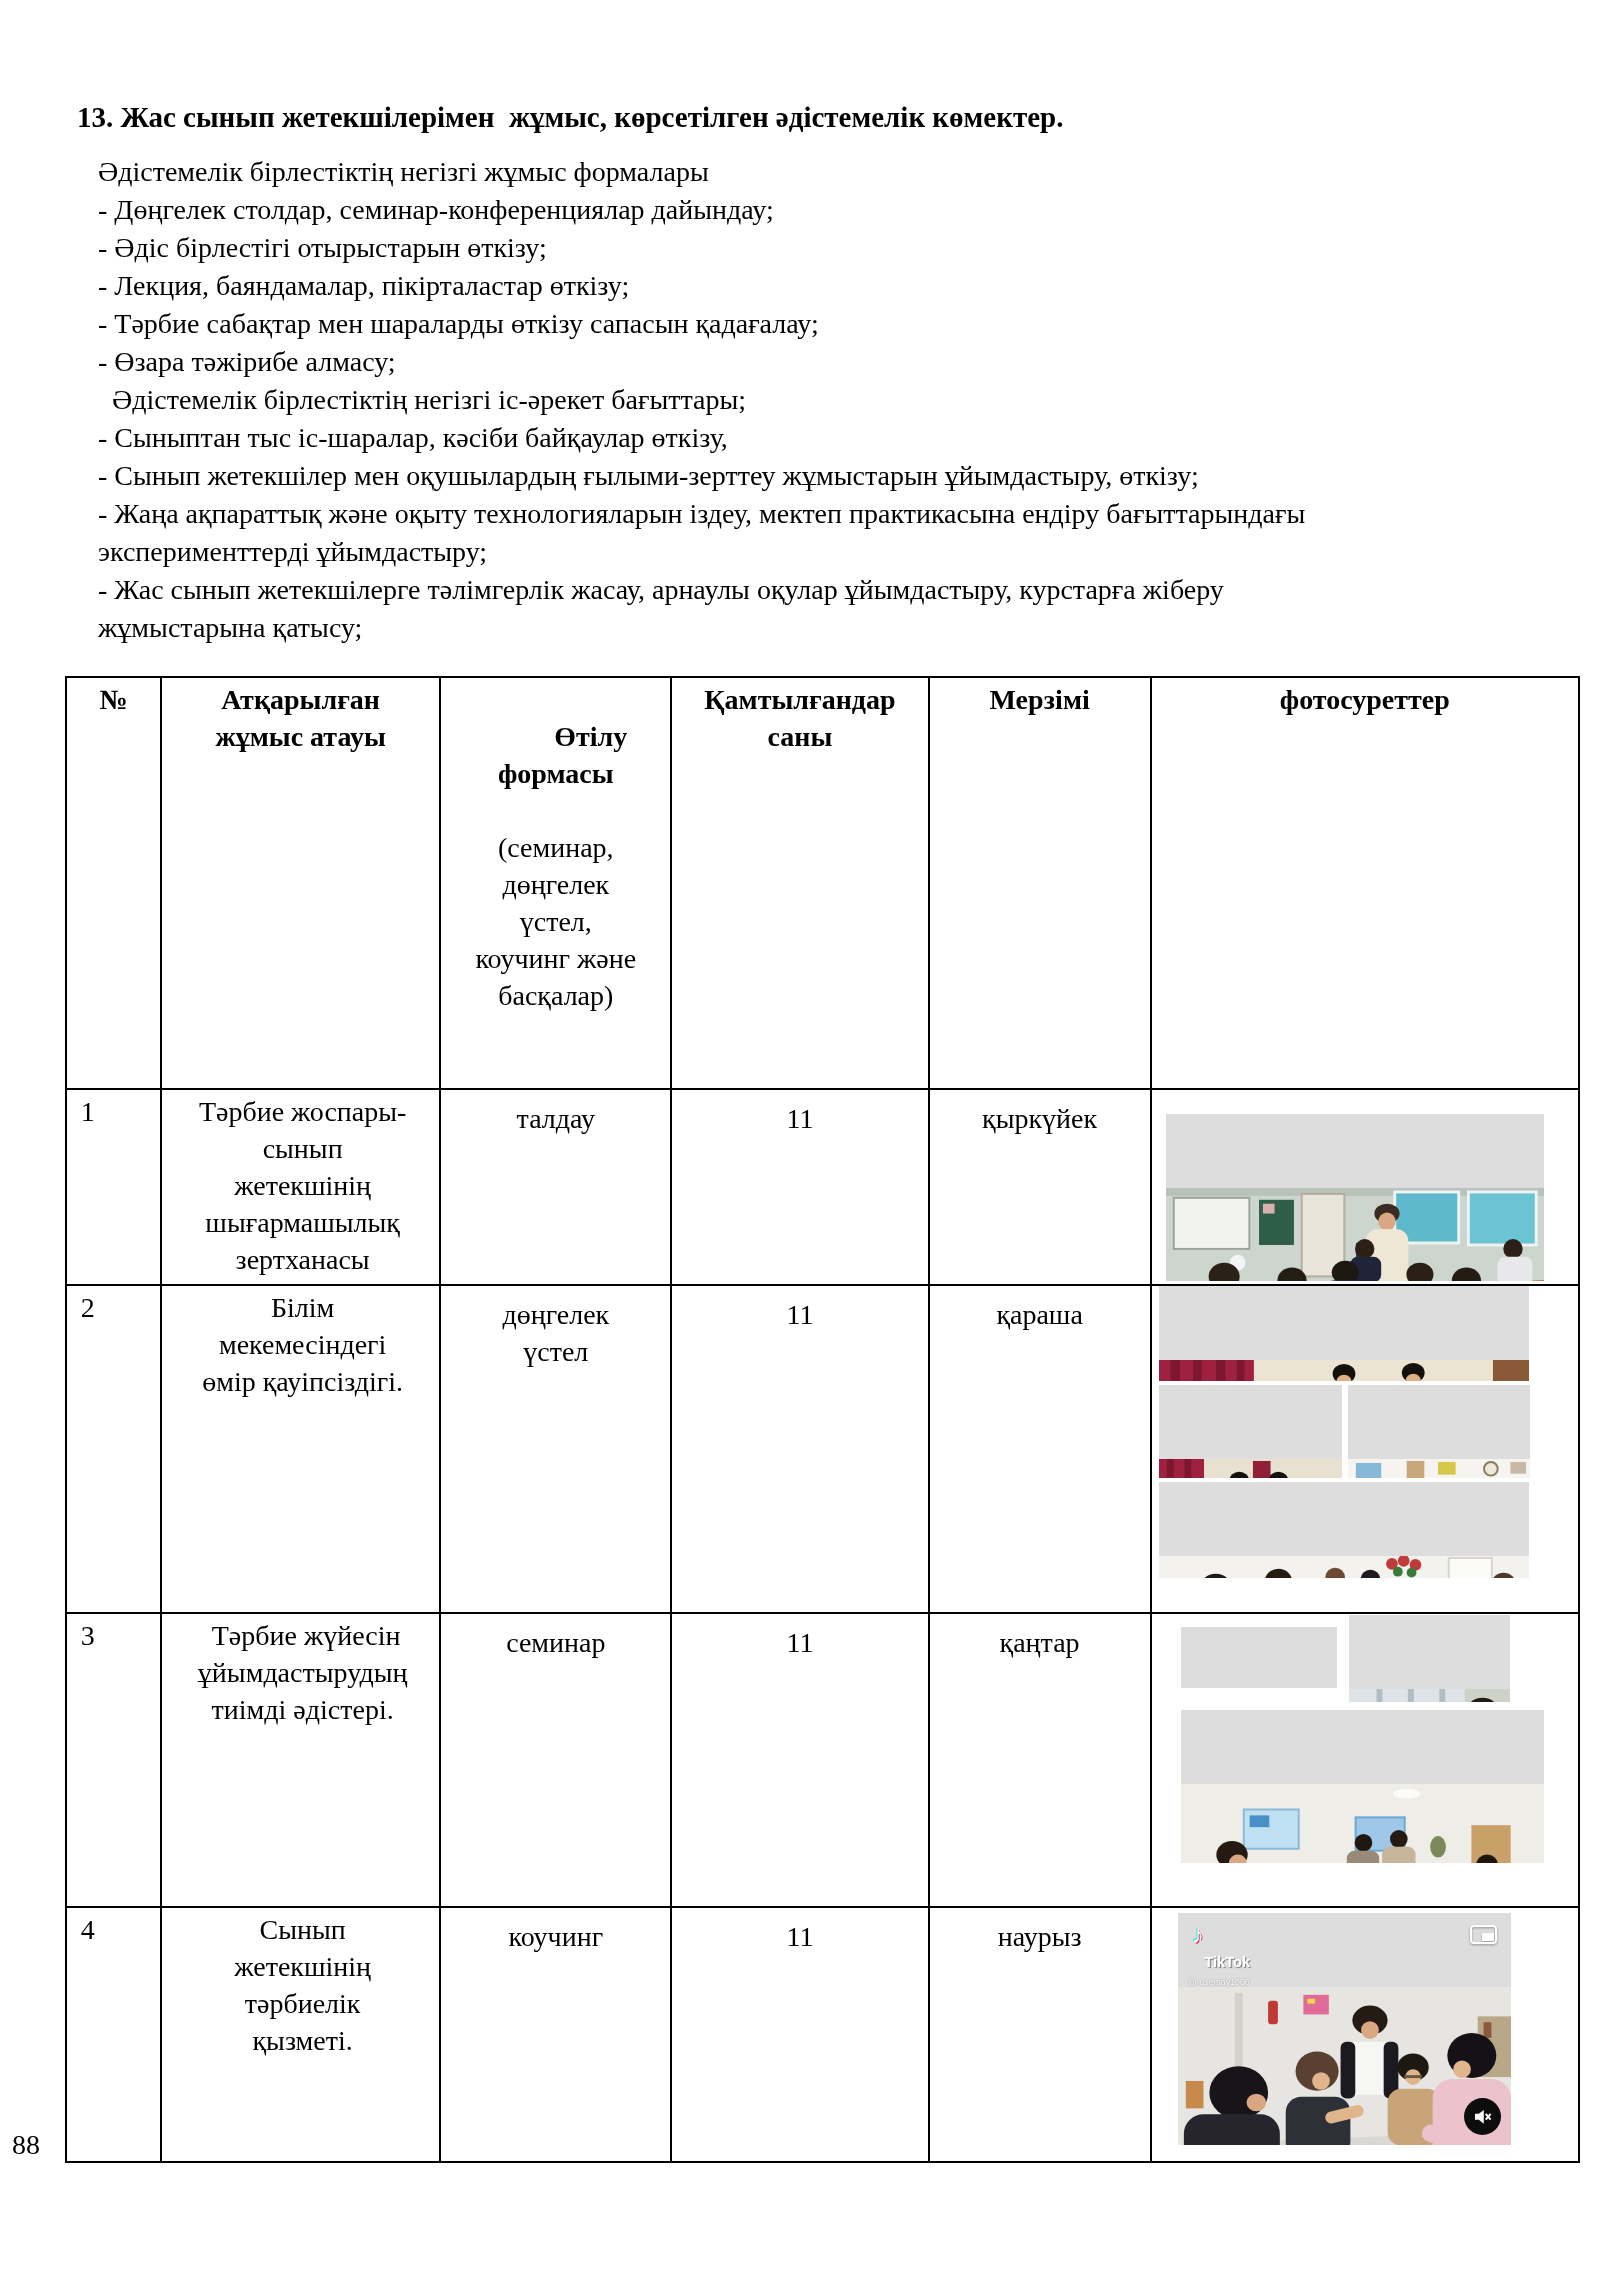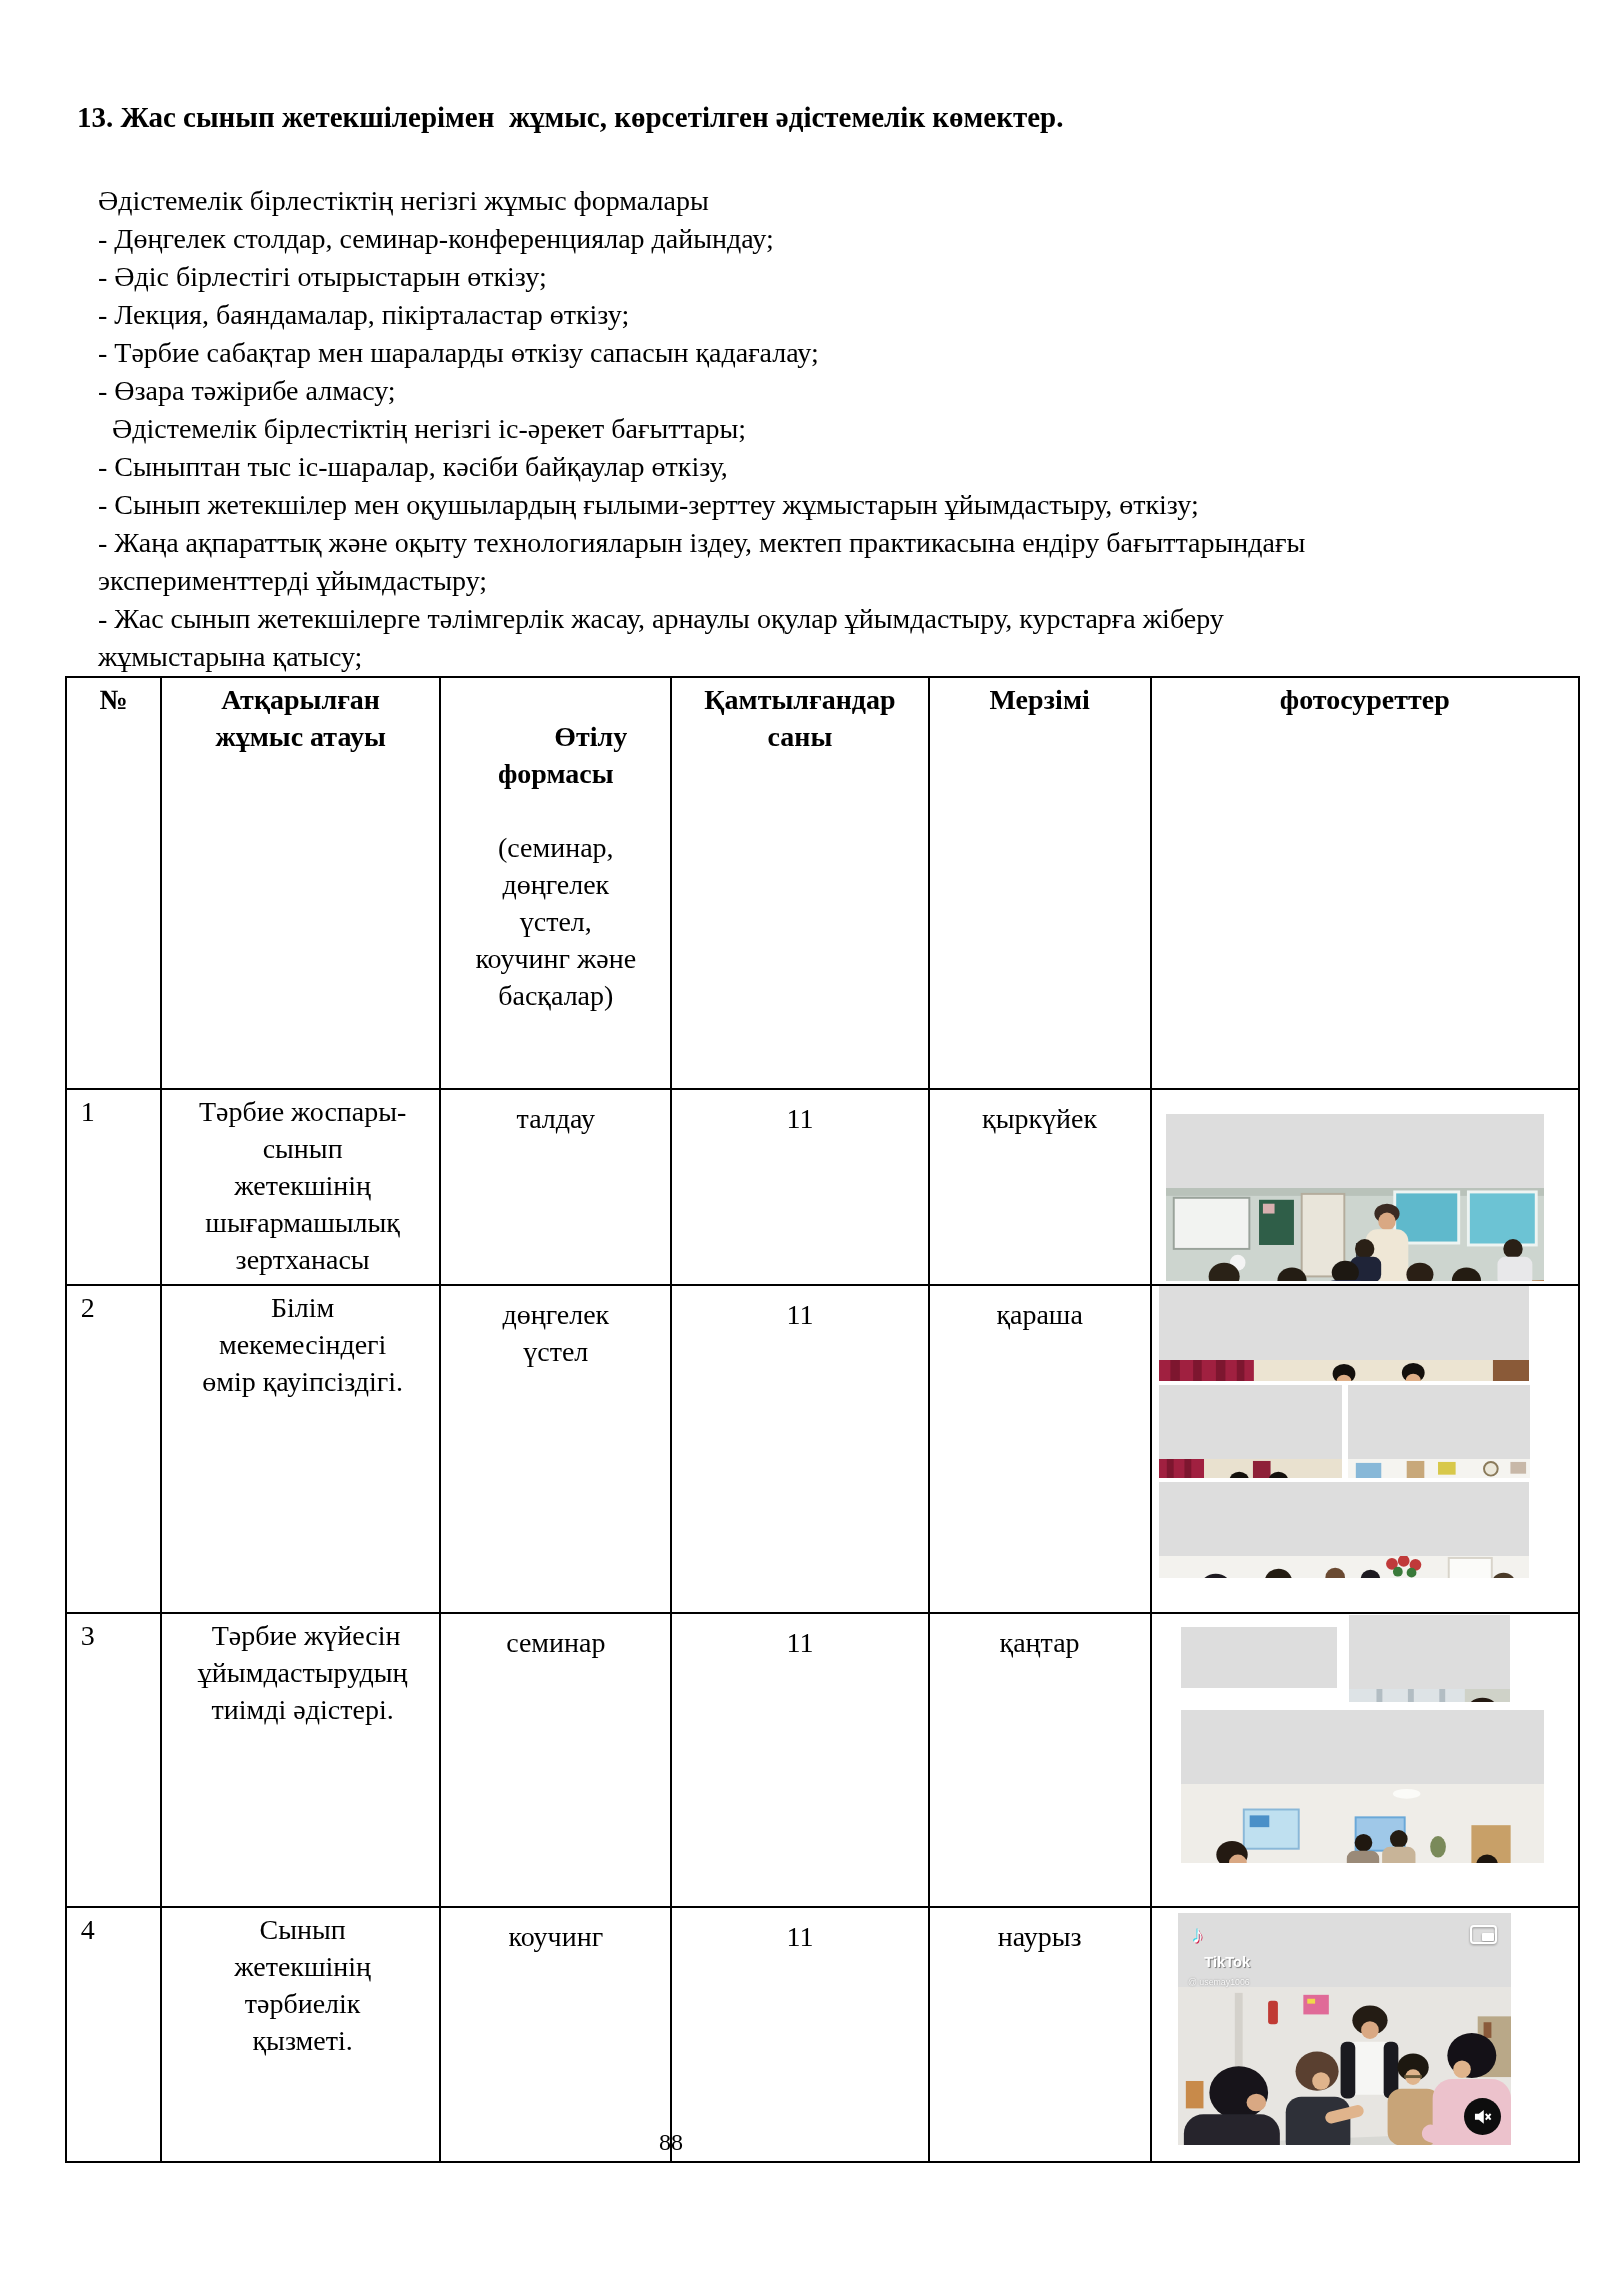--- a/index.html
+++ b/index.html
@@ -6,21 +6,21 @@
   * { margin:0; padding:0; box-sizing:border-box; }
   html,body { background:#ffffff; }
   .page {
     position:relative; width:1342px; height:2293px; background:#ffffff;
     font-family:"Liberation Serif", serif; color:#000;
   }
   .heading {
     position:absolute; left:77px; top:101px; width:1470px;
     font-size:29px; font-weight:bold; white-space:pre-wrap;
   }
-  .intro { position:absolute; left:98px; top:153px; width:1441px;margin-top:29px; }
+  .intro { position:absolute; left:98px; top:153px; width:1441px; }
   .intro p { font-size:28px; line-height:38px; white-space:pre-wrap; }
 
   table.worktable {
     position:absolute; left:65px; top:676px; width:1515px;
     border-collapse:collapse; table-layout:fixed;
     border:2.9px solid #000;
   }
   .worktable th, .worktable td {
     border:2px solid #000; vertical-align:top;
     font-size:28px; line-height:37px; white-space:pre-wrap;
@@ -80,22 +80,22 @@
     width:12.7px; height:7.8px; background:#fff; border-radius:1px;
   }
   .mute-btn {
     position:absolute; right:9.8px; bottom:9.8px; width:37px; height:37px;
     border-radius:50%; background:#0d0d0d; display:flex;
     align-items:center; justify-content:center;
   }
   .mute-btn svg { width:19.6px; height:19.6px; }
 
   .page-number {
-    position:absolute; left:0; top:2129px; width:100%;
-    text-align:center; font-size:24px;
+    position:absolute; left:12px; top:2129px; width:100%;
+    text-align:left; font-size:28px;
   }
 </style>
 </head>
 <body>
 
 <div class="page">
 
   <div class="heading">13. Жас сынып жетекшілерімен  жұмыс, көрсетілген әдістемелік көмектер.</div>
 
   <div class="intro">

